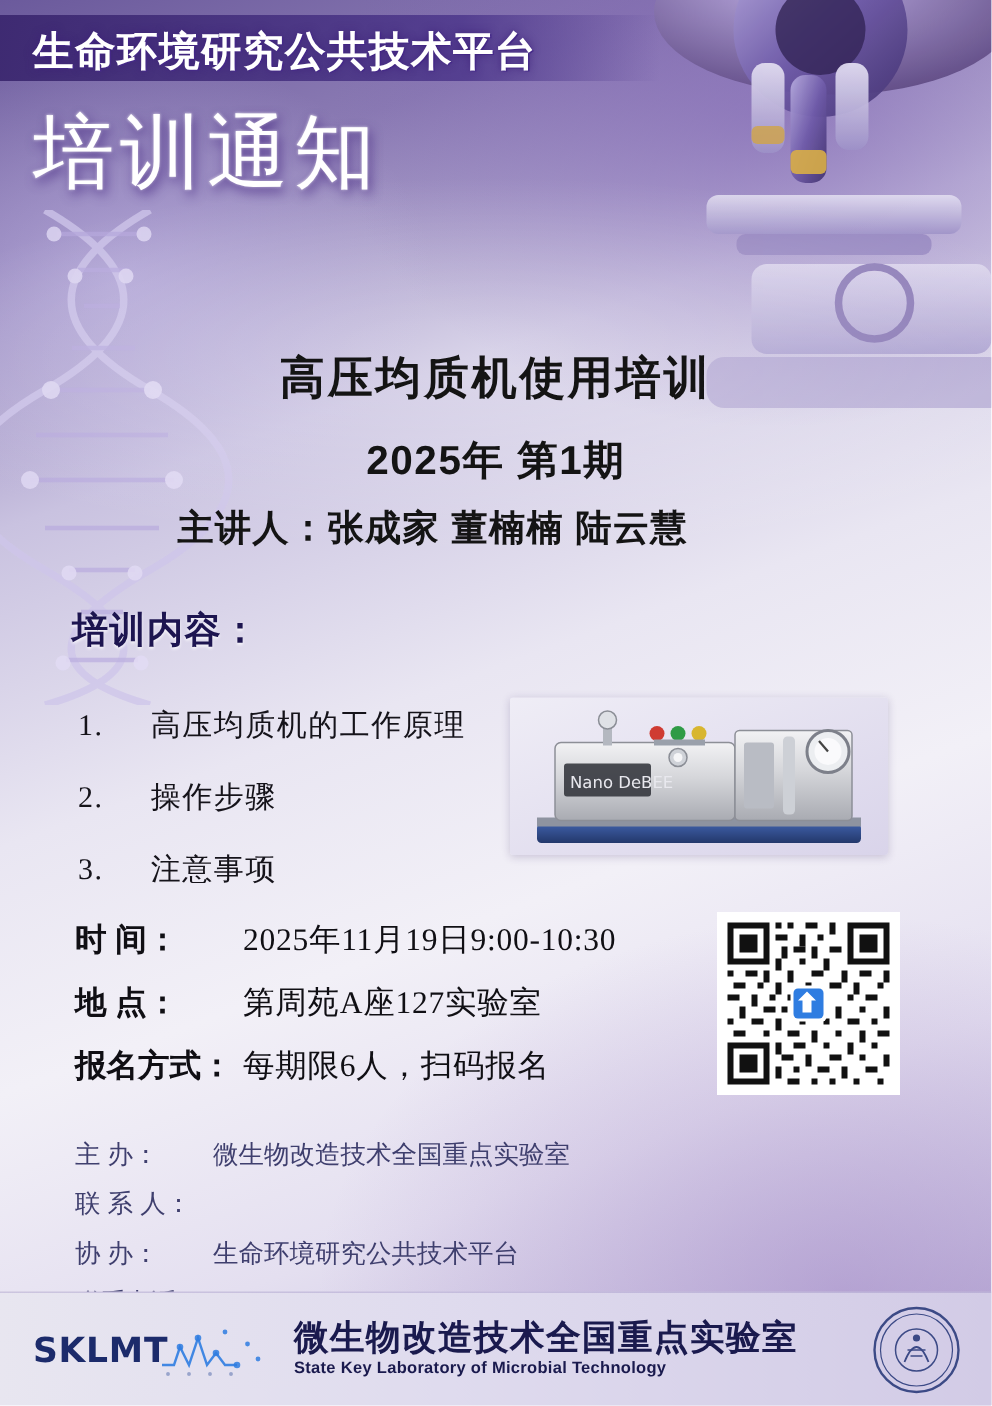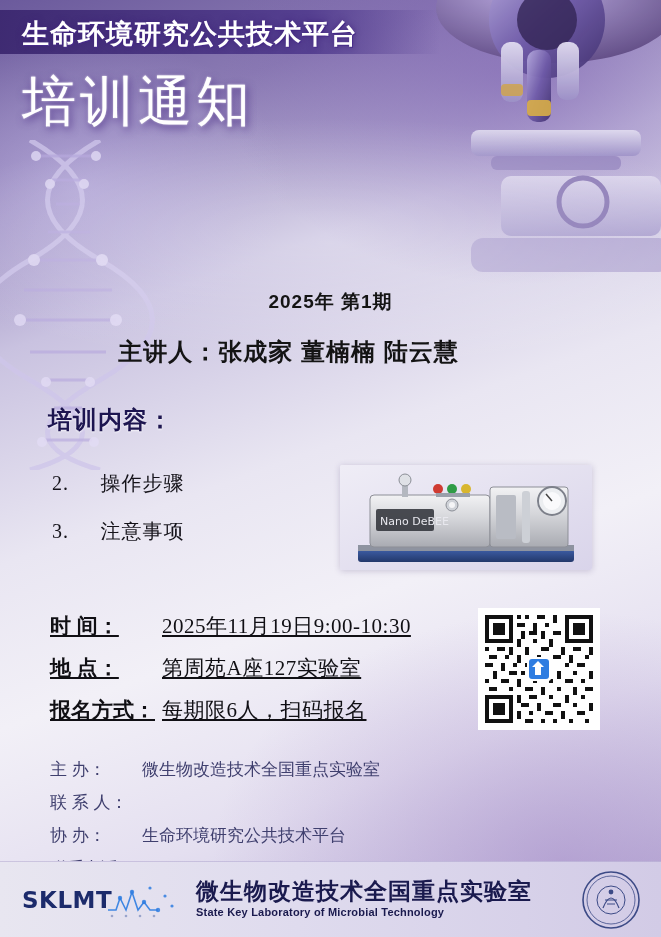--- a/index.html
+++ b/index.html
@@ -78,21 +78,21 @@
     font-size: 30px;
     font-weight: bold;
     color: #141414;
     letter-spacing: 2px;
   }
   .course-term {
     position: absolute;
     left: 0; top: 289px;
     width: 661px;
     text-align: center;
-    font-size: 19px;
+    font-size: 27px;
     font-weight: bold;
     color: #141414;
     letter-spacing: 1px;
   }
   .lecturer {
     position: absolute;
     left: 0; top: 336px;
     width: 577px;
     text-align: center;
     font-size: 24px;
@@ -145,21 +145,20 @@
     position: absolute;
     left: 50px; top: 612px;
     width: 420px;
   }
   .info-row {
     display: flex;
     align-items: flex-start;
     margin-bottom: 14px;
     font-size: 21px;
     color: #100f14;
-    text-decoration: underline;
   }
   .info-row .lbl {
     width: 112px;
     font-weight: bold;
     letter-spacing: 0px;
     white-space: nowrap;
   }
   .info-row .val {
     font-family: "Liberation Serif", serif;
     font-size: 21px;
@@ -297,25 +296,30 @@
         <circle cx="104" cy="302" r="5"></circle>
     </g>
   </svg>
 
   <div class="softglow"></div>
 
   <div class="header-band"></div>
   <div class="platform-title">生命环境研究公共技术平台</div>
   <div class="poster-title">培训通知</div>
 
+  <div class="course-title">高压均质机使用培训</div>
   <div class="course-term">2025年 第1期</div>
   <div class="lecturer">主讲人：张成家 董楠楠 陆云慧</div>
 
   <div class="section-label">培训内容：</div>
   <ul class="content-list">
+    <li>
+      <span class="num">1.</span>
+      <span>高压均质机的工作原理</span>
+    </li>
     <li>
       <span class="num">2.</span>
       <span>操作步骤</span>
     </li>
     <li>
       <span class="num">3.</span>
       <span>注意事项</span>
     </li>
   </ul>
 

